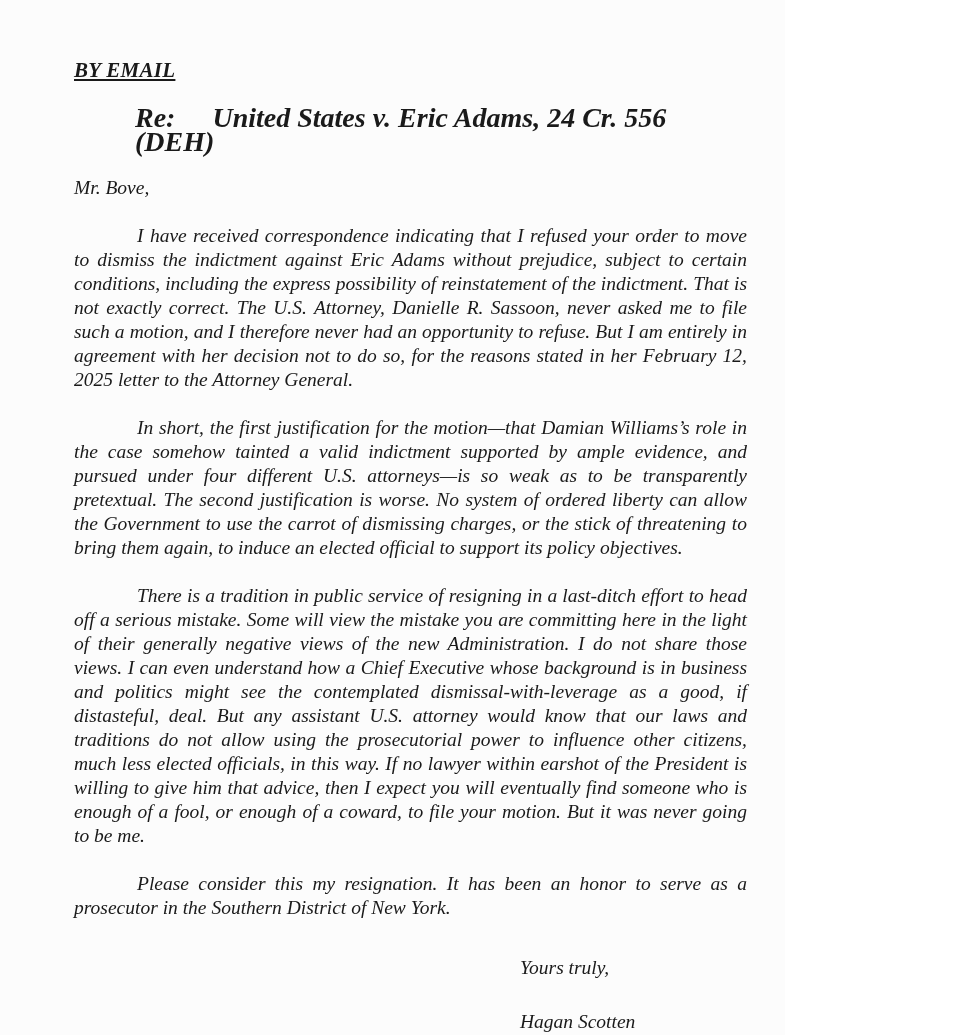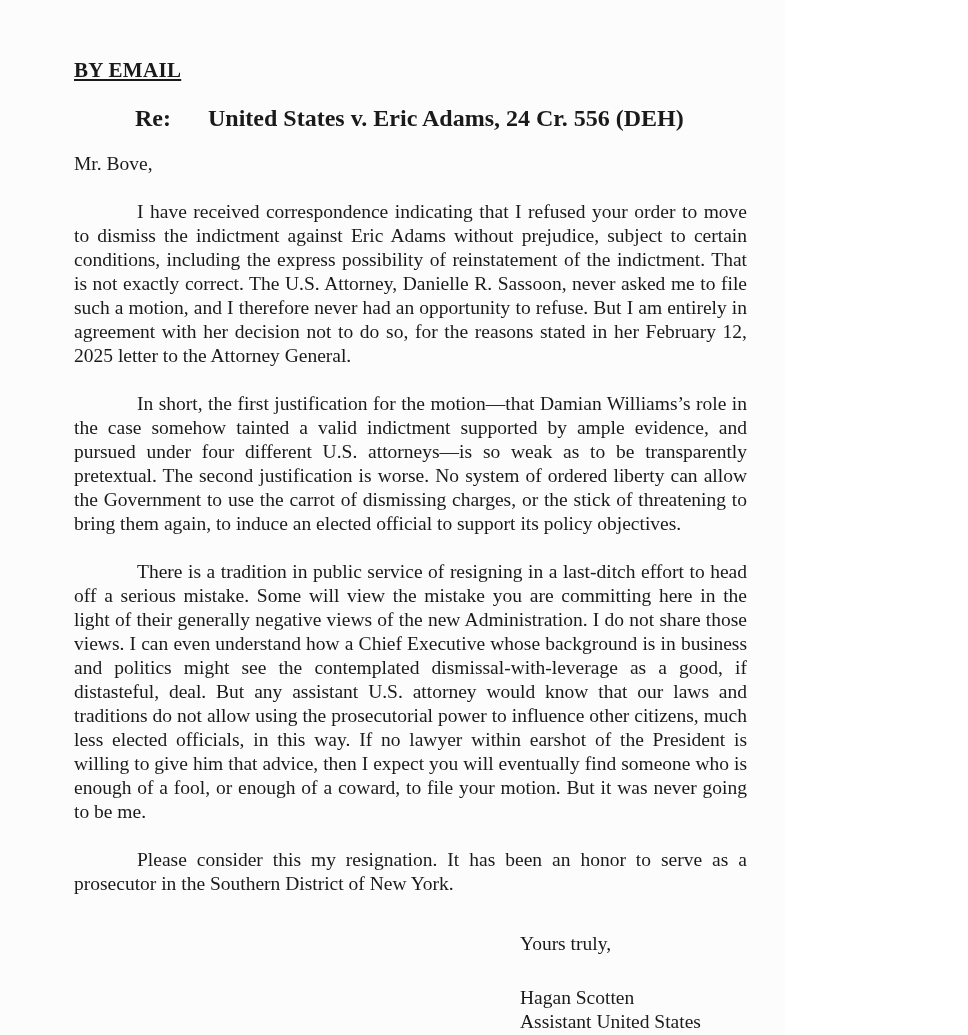--- a/index.html
+++ b/index.html
@@ -12,32 +12,33 @@
     box-sizing: border-box;
     width: 785px;
     height: 1035px;
     background: #fcfcfc;
     color: #1a1a1a;
     font-family: "Liberation Serif", "DejaVu Serif", serif;
     font-size: 19.5px;
     line-height: 24px;
     padding: 58px 38px 0 74px;
     overflow: hidden;
+    font-style: italic;
   }
   .delivery-method {
     font-weight: bold;
     font-size: 21px;
     text-decoration: underline;
     letter-spacing: 0.3px;
   }
   .re-line {
     margin-top: 24px;
     margin-left: 61px;
     font-weight: bold;
-    font-size: 24px;
+    font-size: 28px;
   }
   .re-subject {
     margin-left: 37px;
   }
   .salutation {
     margin-top: 22px;
   }
   p.body-para {
     margin: 24px 0 0 0;
     text-align: justify;

